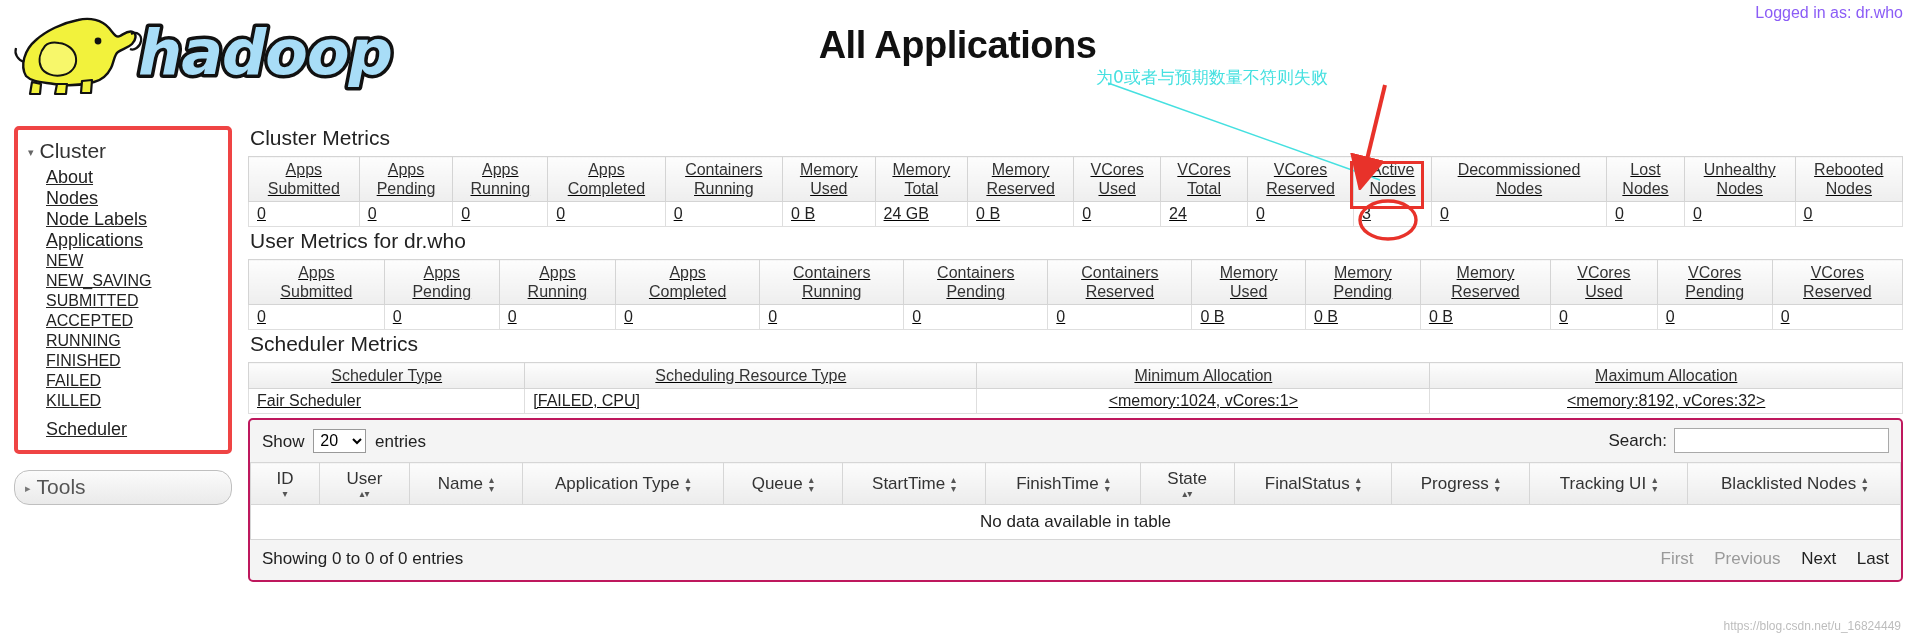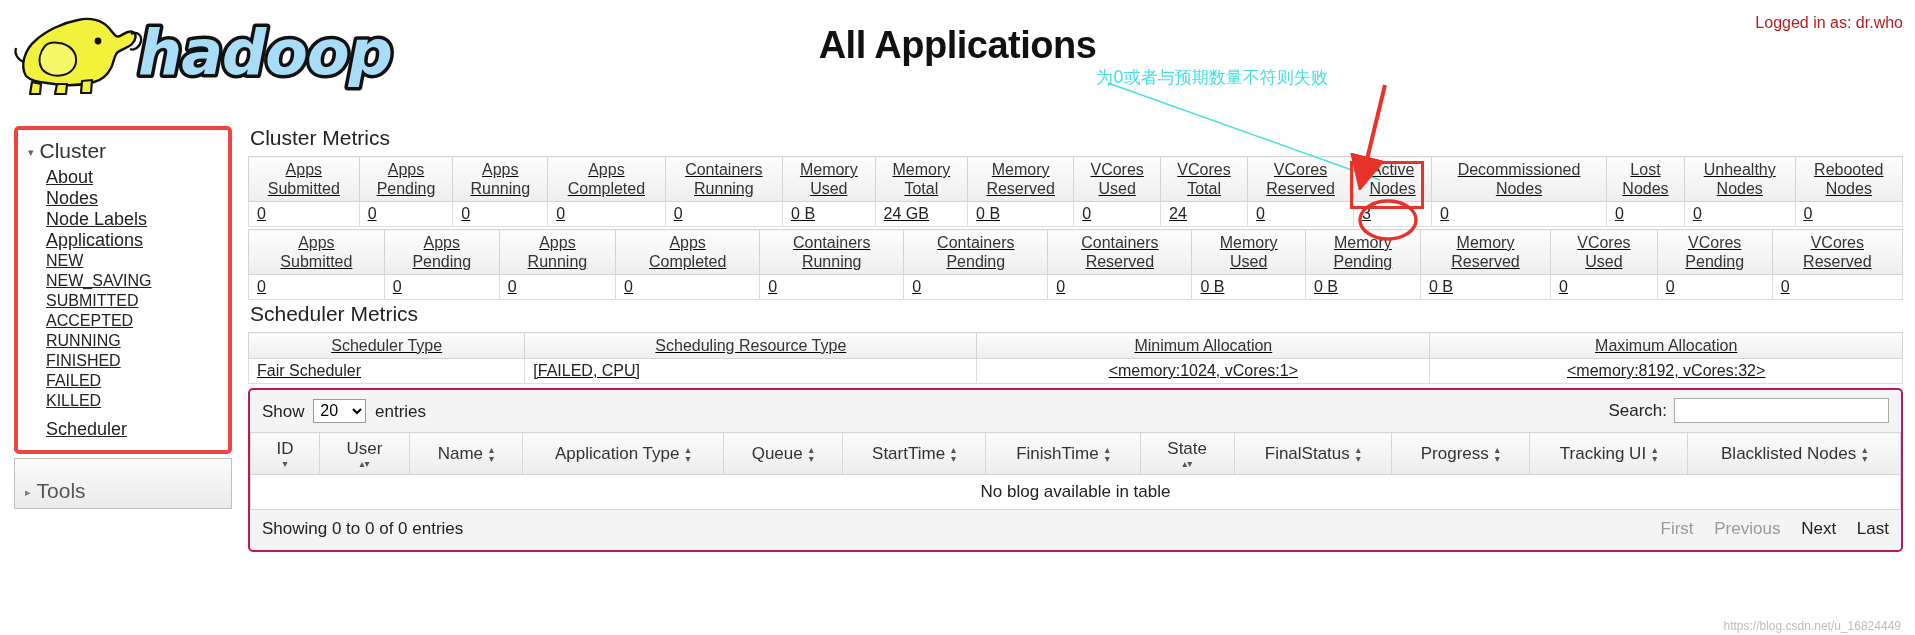--- a/index.html
+++ b/index.html
@@ -17,22 +17,22 @@
   }
 
   
   .logo-wrap {
     position: absolute; left: 10px; top: 4px;
     width: 390px; height: 92px;
   }
   .logo-wrap svg { display: block; }
 
   .login-info {
-    position: absolute; right: 12px; top: 14px;
-    font-size: 16px; color: #b91c1c;
+    position: absolute; right: 12px; top: 4px;
+    font-size: 16px; color: #8b5cf6;
     font-family: "Liberation Sans", sans-serif;
   }
 
   .page-title {
     position: absolute; left: 0; top: 24px;
     width: 1915px; text-align: center;
     font-size: 38px; font-weight: bold; color: #111;
     letter-spacing: -0.5px;
   }
 
@@ -60,25 +60,25 @@
   }
   .nav-sub { list-style: none; margin: 0; padding: 0 0 0 28px; }
   .nav-sub li { line-height: 20px; }
   .nav-sub a {
     color: #222; font-size: 16px;
   }
   .nav-scheduler { padding: 8px 0 0 28px; }
   .nav-scheduler a { color: #222; text-decoration: underline; font-size: 18px; }
 
   .tools-block {
-    margin-top: 4px;
+    margin-top: 16px;
     border: 1px solid #bfbfbf;
-    border-radius: 0;
+    border-radius: 15px;
     background: linear-gradient(#fbfbfb, #eaeaea);
-    padding: 20px 10px 5px 10px;
+    padding: 4px 10px 5px 10px;
     font-size: 21px; color: #555;
   }
   .tools-block .caret { font-size: 11px; color: #777; margin-right: 6px; vertical-align: middle; }
 
   
   .main {
     position: absolute; left: 248px; top: 126px;
     width: 1655px;
   }
   .section-title {
@@ -320,20 +320,21 @@
             <td>0</td>
             <td><a href="#">3</a></td>
             <td><a href="#">0</a></td>
             <td><a href="#">0</a></td>
             <td><a href="#">0</a></td>
             <td><a href="#">0</a></td>
           </tr>
       </tbody>
     </table>
 
+    <div class="section-title">User Metrics for dr.who</div>
     <table class="metrics">
       <thead>
         <tr id="um-head">
             <th>Apps<br>Submitted</th>
             <th>Apps<br>Pending</th>
             <th>Apps<br>Running</th>
             <th>Apps<br>Completed</th>
             <th>Containers<br>Running</th>
             <th>Containers<br>Pending</th>
             <th>Containers<br>Reserved</th>
@@ -409,21 +410,21 @@
               <th>FinishTime<span class="sort"><span>▴</span><span>▾</span></span></th>
               <th class="narrow">State<span class="sortblock"><span>▴</span><span>▾</span></span></th>
               <th>FinalStatus<span class="sort"><span>▴</span><span>▾</span></span></th>
               <th>Progress<span class="sort"><span>▴</span><span>▾</span></span></th>
               <th>Tracking UI<span class="sort"><span>▴</span><span>▾</span></span></th>
               <th>Blacklisted Nodes<span class="sort"><span>▴</span><span>▾</span></span></th>
             </tr>
         </thead>
         <tbody>
           <tr>
-            <td class="empty" colspan="12">No blog available in table</td>
+            <td class="empty" colspan="12">No data available in table</td>
           </tr>
         </tbody>
       </table>
 
       <div class="dt-bottom">
         <div class="dt-info">Showing 0 to 0 of 0 entries</div>
         <div class="dt-paginate">
           <span>First</span>
           <span>Previous</span>
           <span class="enabled">Next</span>

